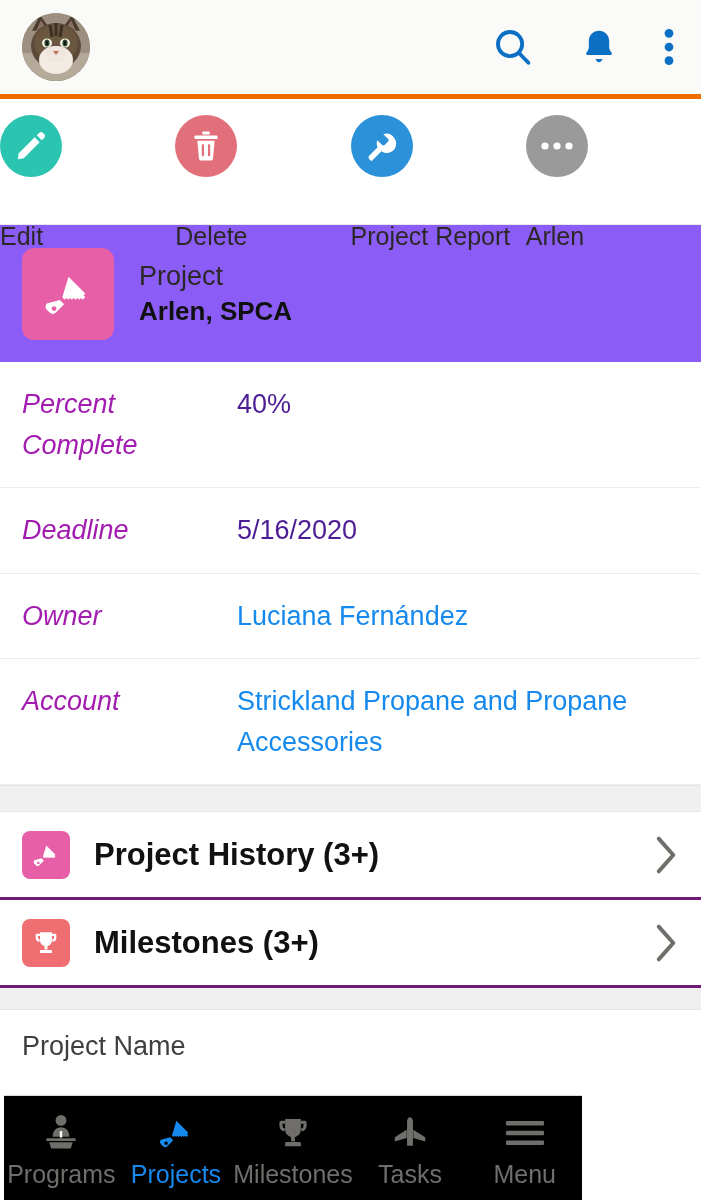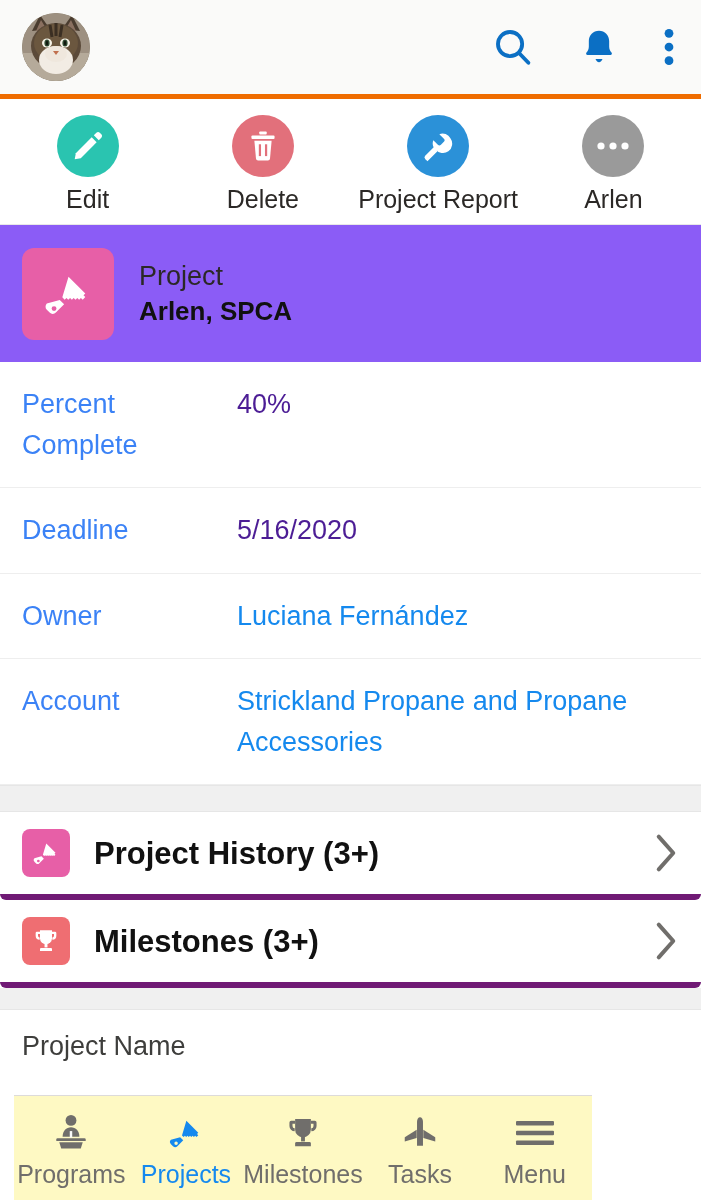--- a/index.html
+++ b/index.html
@@ -67,22 +67,23 @@
     background: #ffffff;
     display: flex;
     align-items: flex-start;
     padding-top: 16px;
     border-bottom: 1px solid #e8e8e8;
   }
   .action {
     flex: 1 1 0;
     display: flex;
     flex-direction: column;
-    align-items: center;
+    align-items: flex-start;
     cursor: pointer;
+    gap: 37px;
   }
   .action-circle {
     width: 62px;
     height: 62px;
     border-radius: 50%;
     display: flex;
     align-items: center;
     justify-content: center;
   }
   .action-circle svg { display: block; }
@@ -137,22 +138,23 @@
   .field-row {
     display: flex;
     align-items: flex-start;
     padding: 22px 22px 22px 22px;
     border-bottom: 1px solid #eeeeee;
   }
   .field-label {
     width: 215px;
     flex: 0 0 215px;
     font-size: 27px;
-    color: #3b82f6;
+    color: #a21caf;
     line-height: 1.5;
+    font-style: italic;
   }
   .field-value {
     flex: 1 1 auto;
     font-size: 27px;
     color: #4c1d95;
     line-height: 1.5;
     word-wrap: break-word;
   }
   .field-value.link {
     color: #1589ee;
@@ -167,23 +169,22 @@
     border-bottom: 1px solid #e6e6e6;
   }
 
   
   .related { background: #ffffff; }
   .related-row {
     display: flex;
     align-items: center;
     height: 88px;
     padding: 0 22px;
-    border-bottom: 6px solid #701a75;
+    border-bottom: 3px solid #701a75;
     cursor: pointer;
-    border-radius: 6px;
   }
   .related-icon {
     width: 48px;
     height: 48px;
     border-radius: 8px;
     display: flex;
     align-items: center;
     justify-content: center;
     flex: 0 0 auto;
   }
@@ -215,25 +216,25 @@
   }
   .tail-label {
     font-size: 27px;
     color: #3e3e3c;
     line-height: 1.2;
   }
 
   
   .bottomnav {
     position: absolute;
-    left: 14px;
+    left: 4px;
     bottom: 0;
     width: 578px;
     height: 105px;
-    background: #fef9c3;
+    background: #000000;
     border-top: 1px solid #dddbda;
     display: flex;
     align-items: center;
   }
   .nav-item {
     flex: 1 1 0;
     display: flex;
     flex-direction: column;
     align-items: center;
     justify-content: center;

